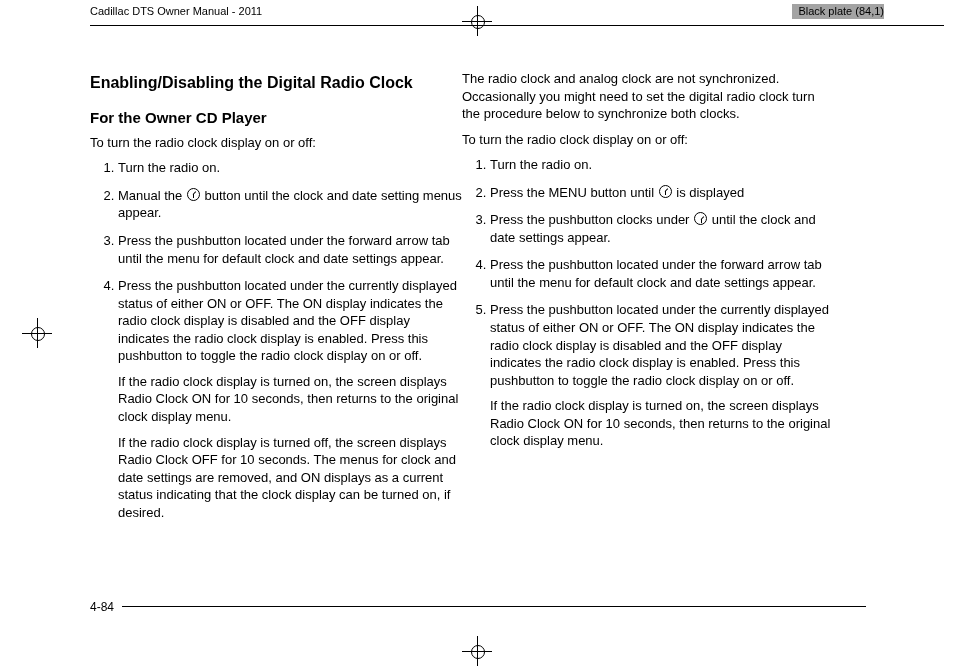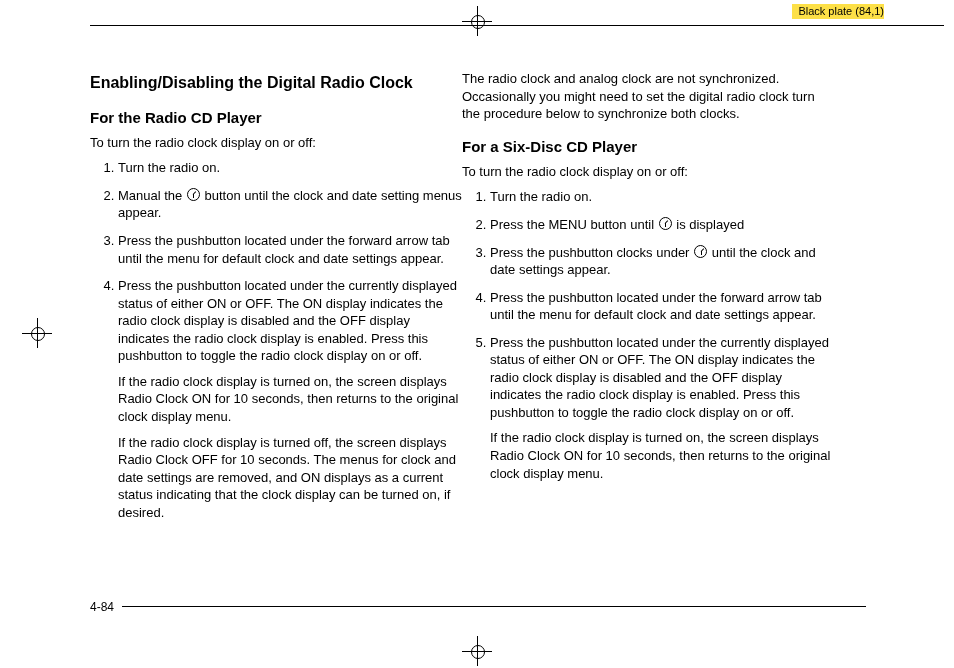--- a/index.html
+++ b/index.html
@@ -14,21 +14,21 @@
     position:absolute;left:90px;right:10px;top:14px;height:22px;
   }
   .hdr .rule{
     position:absolute;left:0;right:0;top:11px;border-top:1px solid #000;
   }
   .hdr .left-lbl{
     position:absolute;left:0;top:-10px;background:#fff;padding:0 6px 0 0;
     font-size:11px;
   }
   .hdr .right-lbl{
-    position:absolute;right:60px;top:-10px;background:#fde047;padding:0 0 0 6px;
+    position:absolute;right:60px;top:-10px;background:#a3a3a3;padding:0 0 0 6px;
     font-size:11px;
   }
   
   .reg{position:absolute;width:30px;height:30px;}
   .reg .c{position:absolute;left:50%;top:50%;width:12px;height:12px;margin:-6px 0 0 -6px;border:1px solid #000;border-radius:50%;}
   .reg .h{position:absolute;left:0;right:0;top:50%;border-top:1px solid #000;}
   .reg .v{position:absolute;top:0;bottom:0;left:50%;border-left:1px solid #000;}
   .reg-top{left:462px;top:6px}
   .reg-left{left:22px;top:318px}
   .reg-bottom{left:462px;top:636px}
@@ -55,20 +55,21 @@
     position:absolute;left:90px;right:88px;top:598px;
   }
   .ftr .pn{font-size:12px;display:inline-block;background:#fff;padding-right:8px;position:relative;z-index:2;}
   .ftr .fr{position:absolute;left:0;right:0;top:8px;border-top:1.5px solid #000;z-index:1;}
 </style>
 </head>
 <body>
 
 <div class="hdr">
   <div class="rule"></div>
+  <span class="left-lbl">Cadillac DTS Owner Manual - 2011</span>
   <span class="right-lbl">Black plate (84,1)</span>
 </div>
 
 <div class="reg reg-top">
     <div class="h"></div>
     <div class="v"></div>
     <div class="c"></div>
   </div>
 <div class="reg reg-left">
     <div class="h"></div>
@@ -78,39 +79,38 @@
 <div class="reg reg-bottom">
     <div class="h"></div>
     <div class="v"></div>
     <div class="c"></div>
   </div>
 
 <div class="page">
 
   <div class="col">
     <h1>Enabling/Disabling the Digital Radio Clock</h1>
-    <h2>For the Radio CD Player</h2>
+    <h2>For the Owner CD Player</h2>
     <p>To turn the radio clock display on or off:</p>
     <ol>
       <li><span>Turn the radio on.</span></li>
       <li>
         <span>Manual the </span><span class="clock-icon"></span><span> button until the clock and date setting menus appear.</span>
       </li>
       <li><span>Press the pushbutton located under the forward arrow tab until the menu for default clock and date settings appear.</span></li>
       <li>
         <span>Press the pushbutton located under the currently displayed status of either ON or OFF. The ON display indicates the radio clock display is disabled and the OFF display indicates the radio clock display is enabled. Press this pushbutton to toggle the radio clock display on or off.</span>
         <p class="sub">If the radio clock display is turned on, the screen displays Radio Clock ON for 10 seconds, then returns to the original clock display menu.</p>
         <p class="sub">If the radio clock display is turned off, the screen displays Radio Clock OFF for 10 seconds. The menus for clock and date settings are removed, and ON displays as a current status indicating that the clock display can be turned on, if desired.</p>
       </li>
     </ol>
   </div>
 
   <div class="col">
     <p>The radio clock and analog clock are not synchronized. Occasionally you might need to set the digital radio clock turn the procedure below to synchronize both clocks.</p>
-    <h2>For a Six-Disc CD Player</h2>
     <p>To turn the radio clock display on or off:</p>
     <ol>
       <li><span>Turn the radio on.</span></li>
       <li>
         <span>Press the MENU button until </span><span class="clock-icon"></span><span> is displayed</span>
       </li>
       <li>
         <span>Press the pushbutton clocks under </span><span class="clock-icon"></span><span> until the clock and date settings appear.</span>
       </li>
       <li><span>Press the pushbutton located under the forward arrow tab until the menu for default clock and date settings appear.</span></li>

